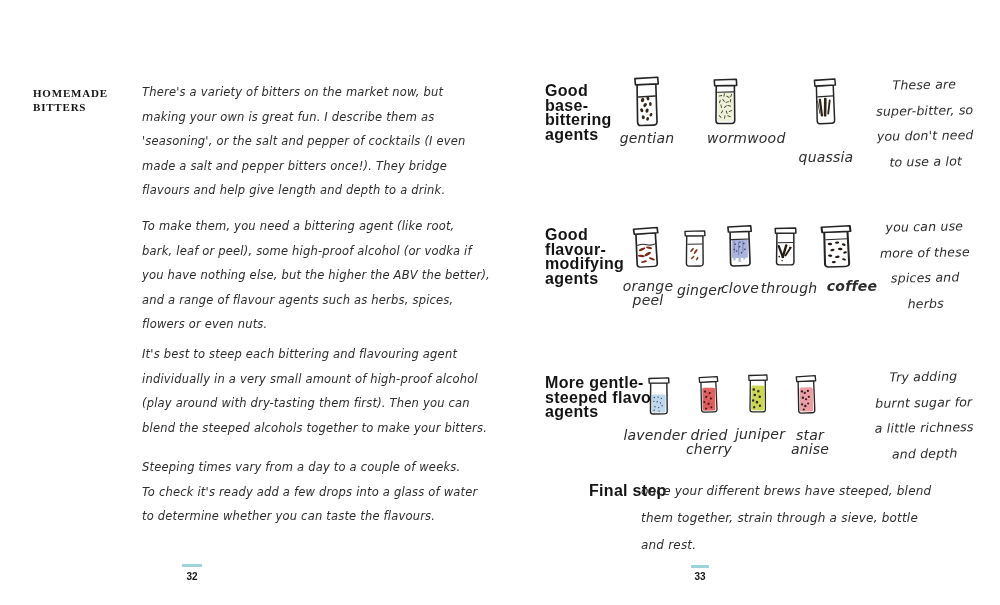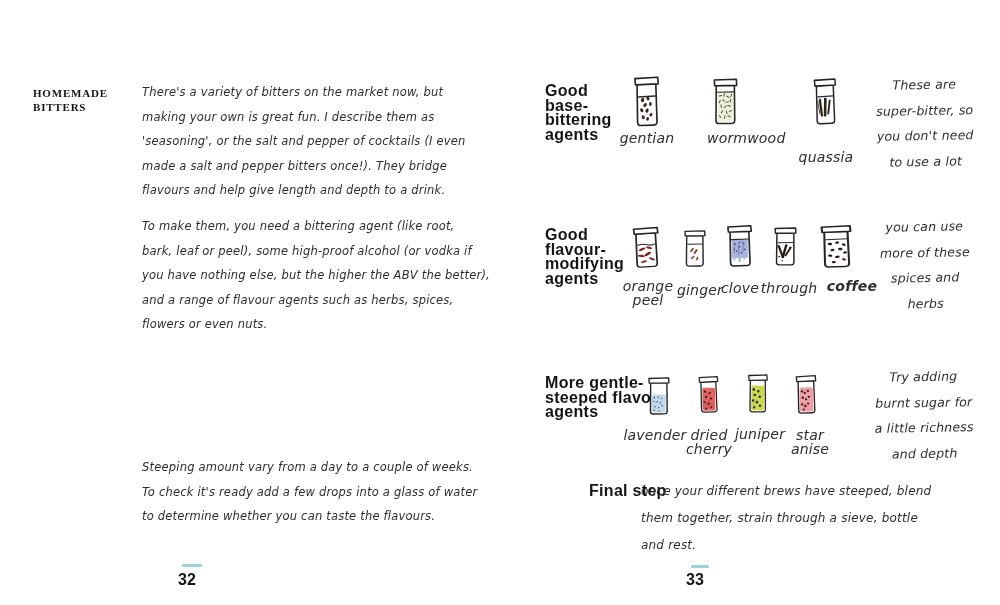--- a/index.html
+++ b/index.html
@@ -8,21 +8,21 @@
   .hand{font-family:"DejaVu Sans",cursive,sans-serif;font-style:italic;color:#2d2d2d;
         white-space:pre;letter-spacing:0.2px;}
   .print{font-family:"Liberation Sans","DejaVu Sans",sans-serif;font-weight:bold;color:#141414;
          white-space:pre;}
   .title{font-size:11px;line-height:14px;letter-spacing:0.8px;}
   .body-par{font-size:11.5px;line-height:24.5px;}
   .section-label{font-size:16px;line-height:14.5px;letter-spacing:0.3px;}
   .jar-label{font-size:14px;line-height:14px;text-align:center;}
   .note{font-size:12.5px;line-height:25.5px;text-align:center;transform:rotate(-1deg);}
   .final-text{font-size:12px;line-height:27px;}
-  .pagenum{font-size:16px;text-align:left;}
+  .pagenum{font-size:10px;text-align:center;}
   .rule{height:3px;background:#9ad4d8;border-radius:1px;}
   .jar svg{width:100%;height:100%;overflow:visible;display:block;}
   .glass-fill{fill:#ffffff;stroke:none;}
   .glass-line{fill:none;stroke:#242424;stroke-width:1.7;stroke-linejoin:round;stroke-linecap:round;}
   .lid{fill:#ffffff;stroke:#242424;stroke-width:1.7;stroke-linejoin:round;}
   .level{fill:none;stroke:#2a2a2a;stroke-width:1.3;stroke-linecap:round;}
 </style>
 </head>
 <body>
 
@@ -35,21 +35,25 @@
     <div class="abs hand body-par" style="left:142px;top:80px;">There's a variety of bitters on the market now, but
 making your own is great fun. I describe them as
 'seasoning', or the salt and pepper of cocktails (I even
 made a salt and pepper bitters once!). They bridge
 flavours and help give length and depth to a drink.</div>
     <div class="abs hand body-par" style="left:142px;top:214px;">To make them, you need a bittering agent (like root,
 bark, leaf or peel), some high-proof alcohol (or vodka if
 you have nothing else, but the higher the ABV the better),
 and a range of flavour agents such as herbs, spices,
 flowers or even nuts.</div>
-    <div class="abs hand body-par" style="left:142px;top:455px;">Steeping amount vary from a day to a couple of weeks.
+    <div class="abs hand body-par" style="left:142px;top:342px;">It's best to steep each bittering and flavouring agent
+individually in a very small amount of high-proof alcohol
+(play around with dry-tasting them first). Then you can
+blend the steeped alcohols together to make your bitters.</div>
+    <div class="abs hand body-par" style="left:142px;top:455px;">Steeping times vary from a day to a couple of weeks.
 To check it's ready add a few drops into a glass of water
 to determine whether you can taste the flavours.</div>
 
     <div class="abs rule" style="left:182px;top:564px;width:20px;"></div>
     <div class="abs print pagenum" style="left:178px;top:571px;width:28px;">32</div>
   </div>
 
   <div class="abs" style="left:500px;top:0;width:500px;height:605px;">
 
     <div class="abs print section-label" style="left:45px;top:84px;">Good

